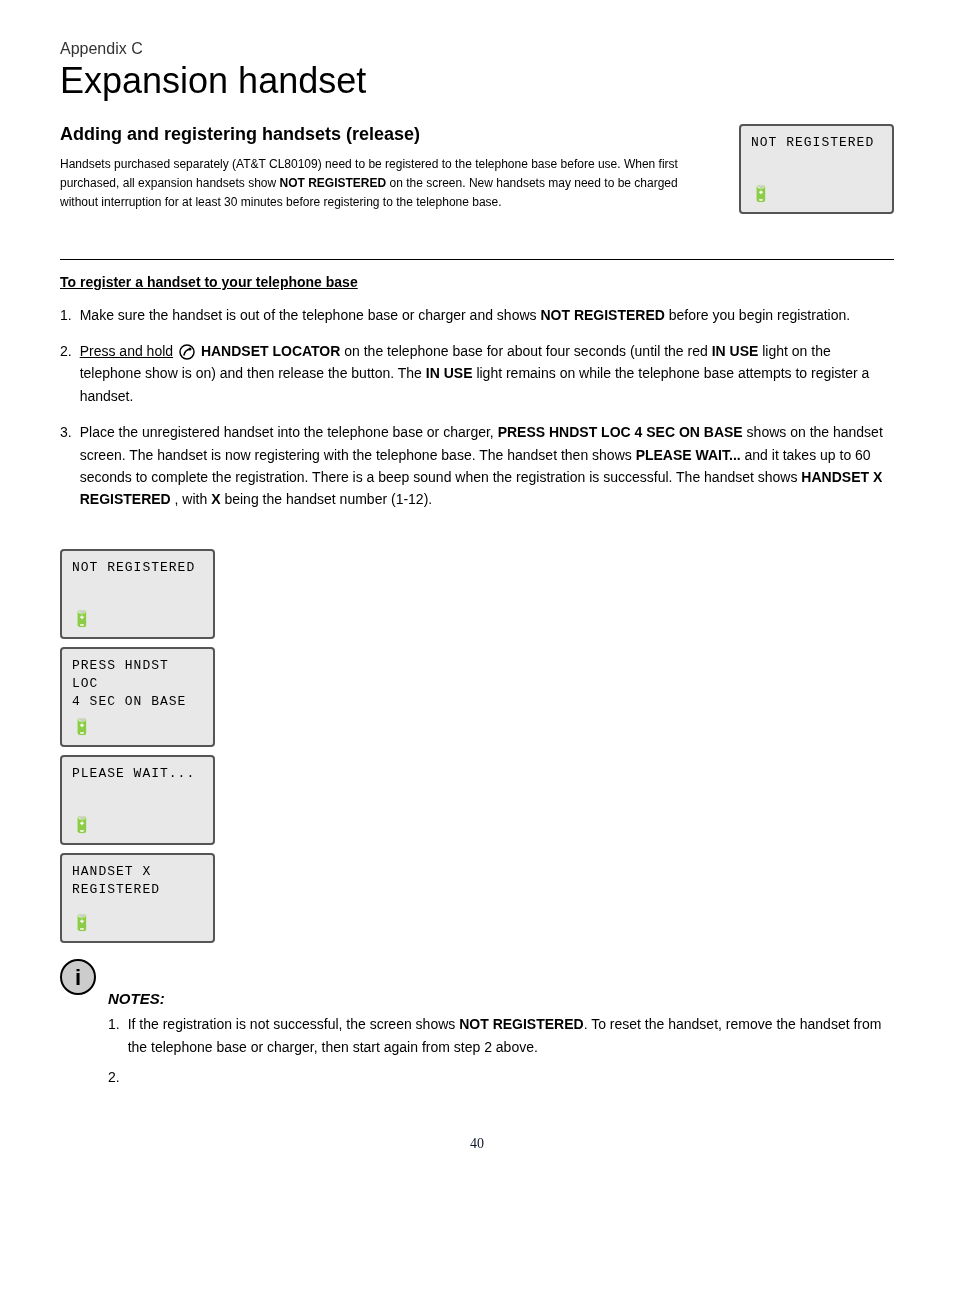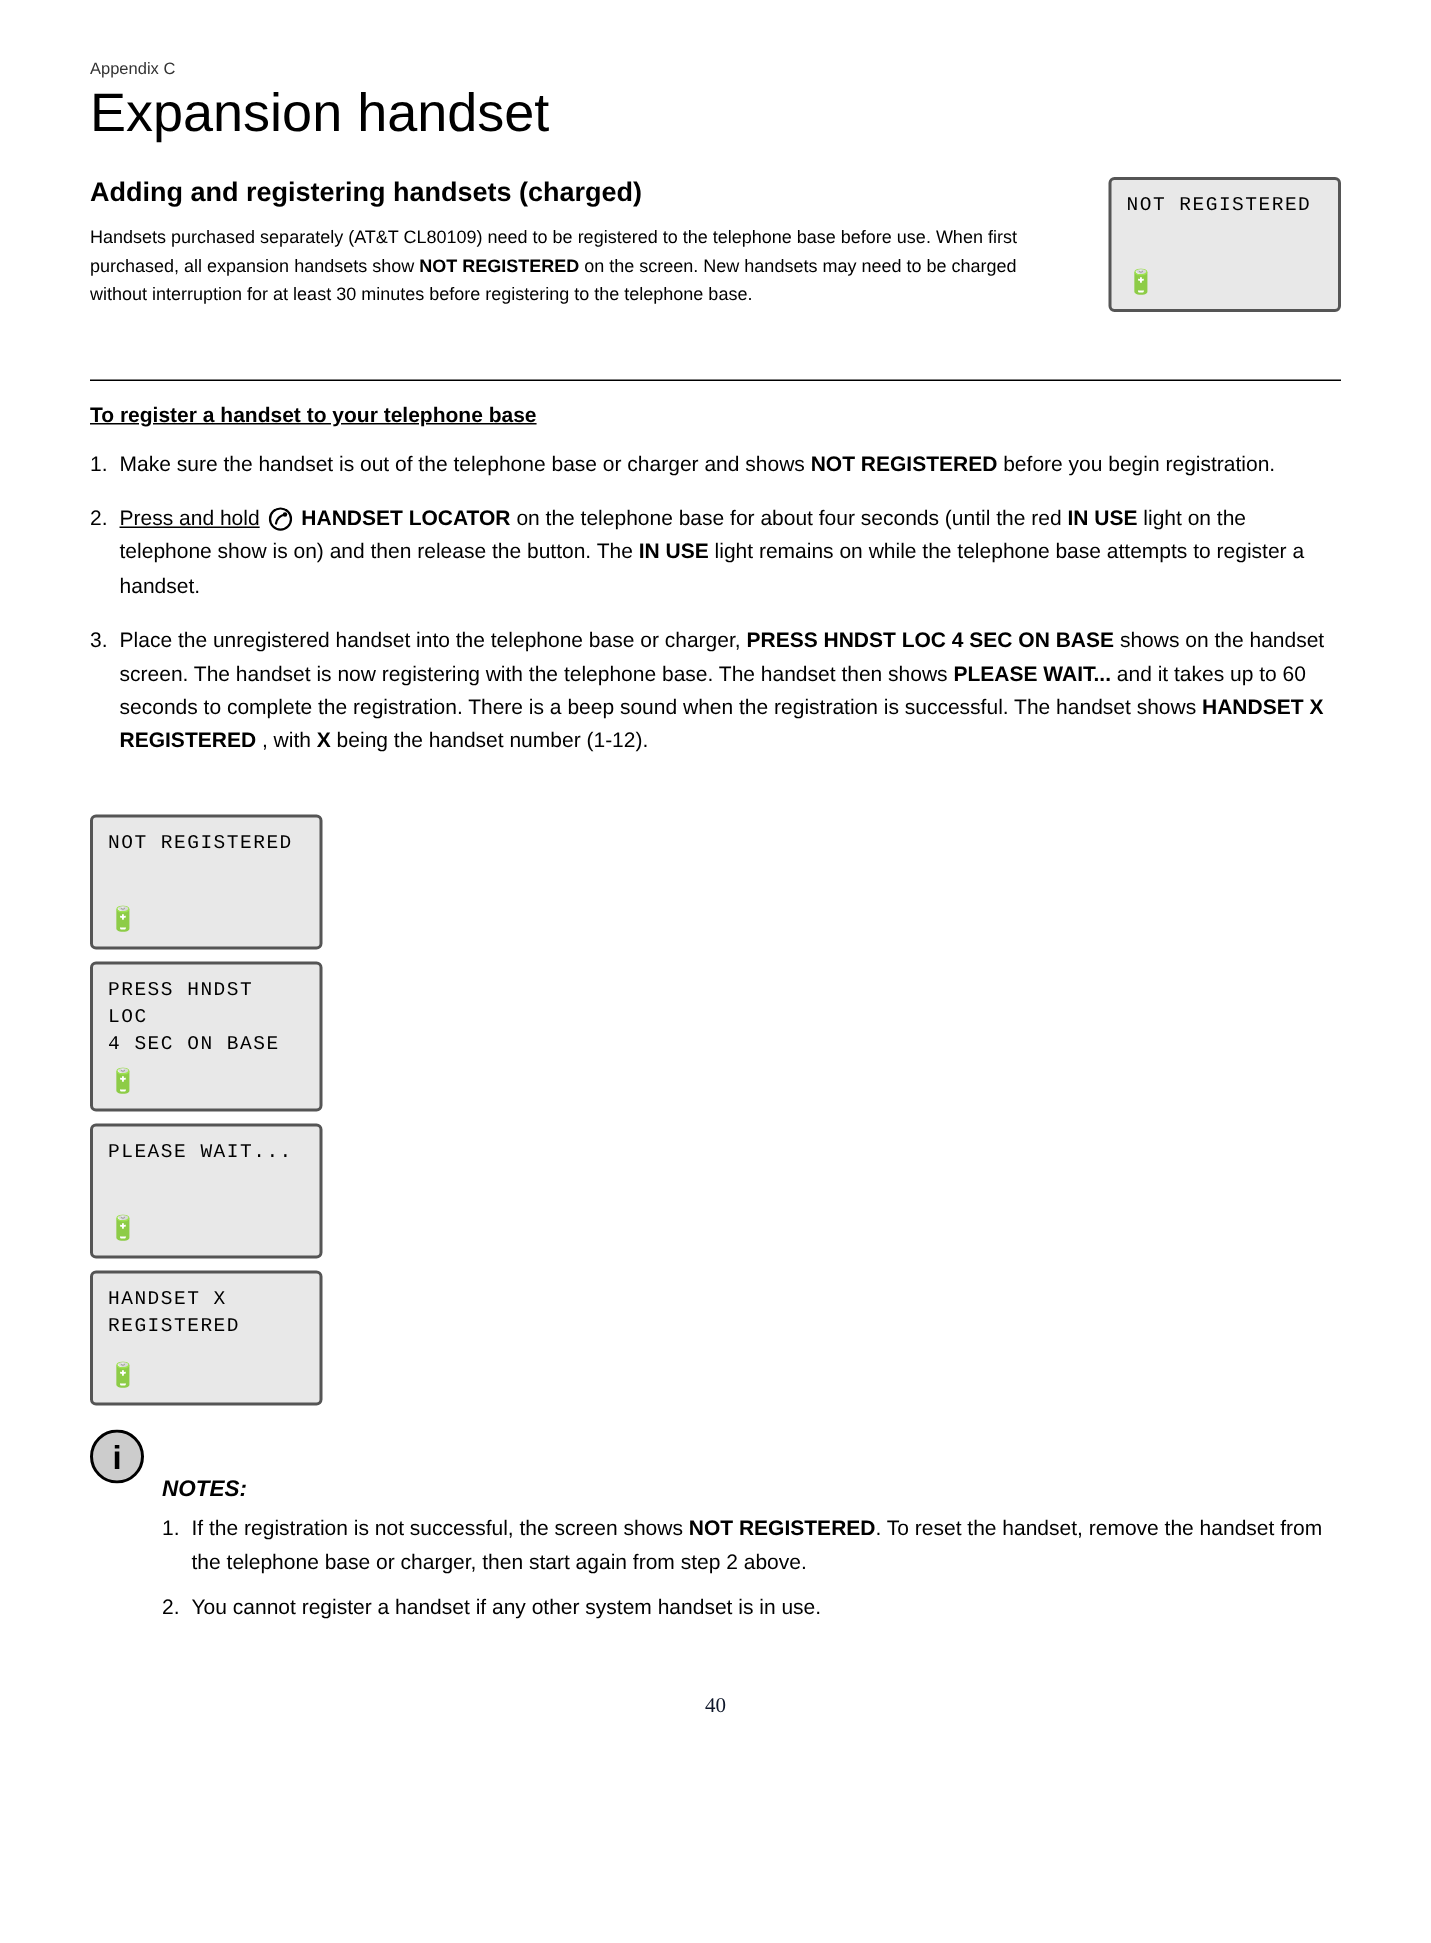--- a/index.html
+++ b/index.html
@@ -6,21 +6,21 @@
     body {
       font-family: Arial, sans-serif;
       font-size: 14px;
       background: #fff;
       color: #000;
       width: 954px;
       min-height: 1295px;
       padding: 40px 60px 40px 60px;
     }
     .appendix-label {
-      font-size: 11px;
+      font-size: 16px;
       color: #333;
       margin-bottom: 2px;
     }
     .page-title {
       font-size: 36px;
       font-weight: normal;
       margin-bottom: 22px;
       color: #000;
     }
     .section-title {
@@ -167,21 +167,21 @@
     }
   </style>
 </head>
 <body>
 
 <div class="appendix-label">Appendix C</div>
 <div class="page-title">Expansion handset</div>
 
 <div class="main-content-row">
   <div class="text-column">
-    <div class="section-title">Adding and registering handsets (charged)</div>
+    <div class="section-title">Adding and registering handsets (release)</div>
     <p class="body-text">
       <span>Handsets purchased separately (AT&amp;T CL80109) need to be registered to the telephone base before use. When first purchased, all expansion handsets show </span><strong>NOT REGISTERED</strong><span> on the screen. New handsets may need to be charged without interruption for at least 30 minutes before registering to the telephone base.</span>
     </p>
   </div>
   <div class="screen-column">
     <div class="phone-screen">
       <div class="screen-text">NOT REGISTERED</div>
       <div class="screen-icon">🔋</div>
     </div>
   </div>
@@ -271,21 +271,20 @@
     <div class="notes-label">NOTES:</div>
     <ol class="notes-list">
       <li>
         <span class="note-num">1.</span>
         <span>
           <span>If the registration is not successful, the screen shows </span><strong>NOT REGISTERED</strong><span>. To reset the handset, remove the handset from the telephone base or charger, then start again from step 2 above.</span>
         </span>
       </li>
       <li>
         <span class="note-num">2.</span>
-        <span>You cannot register a handset if any other system handset is in use.</span>
       </li>
     </ol>
   </div>
 </div>
 
 <div class="page-footer">
   <span>40</span>
 </div>
 
 </body></html>

